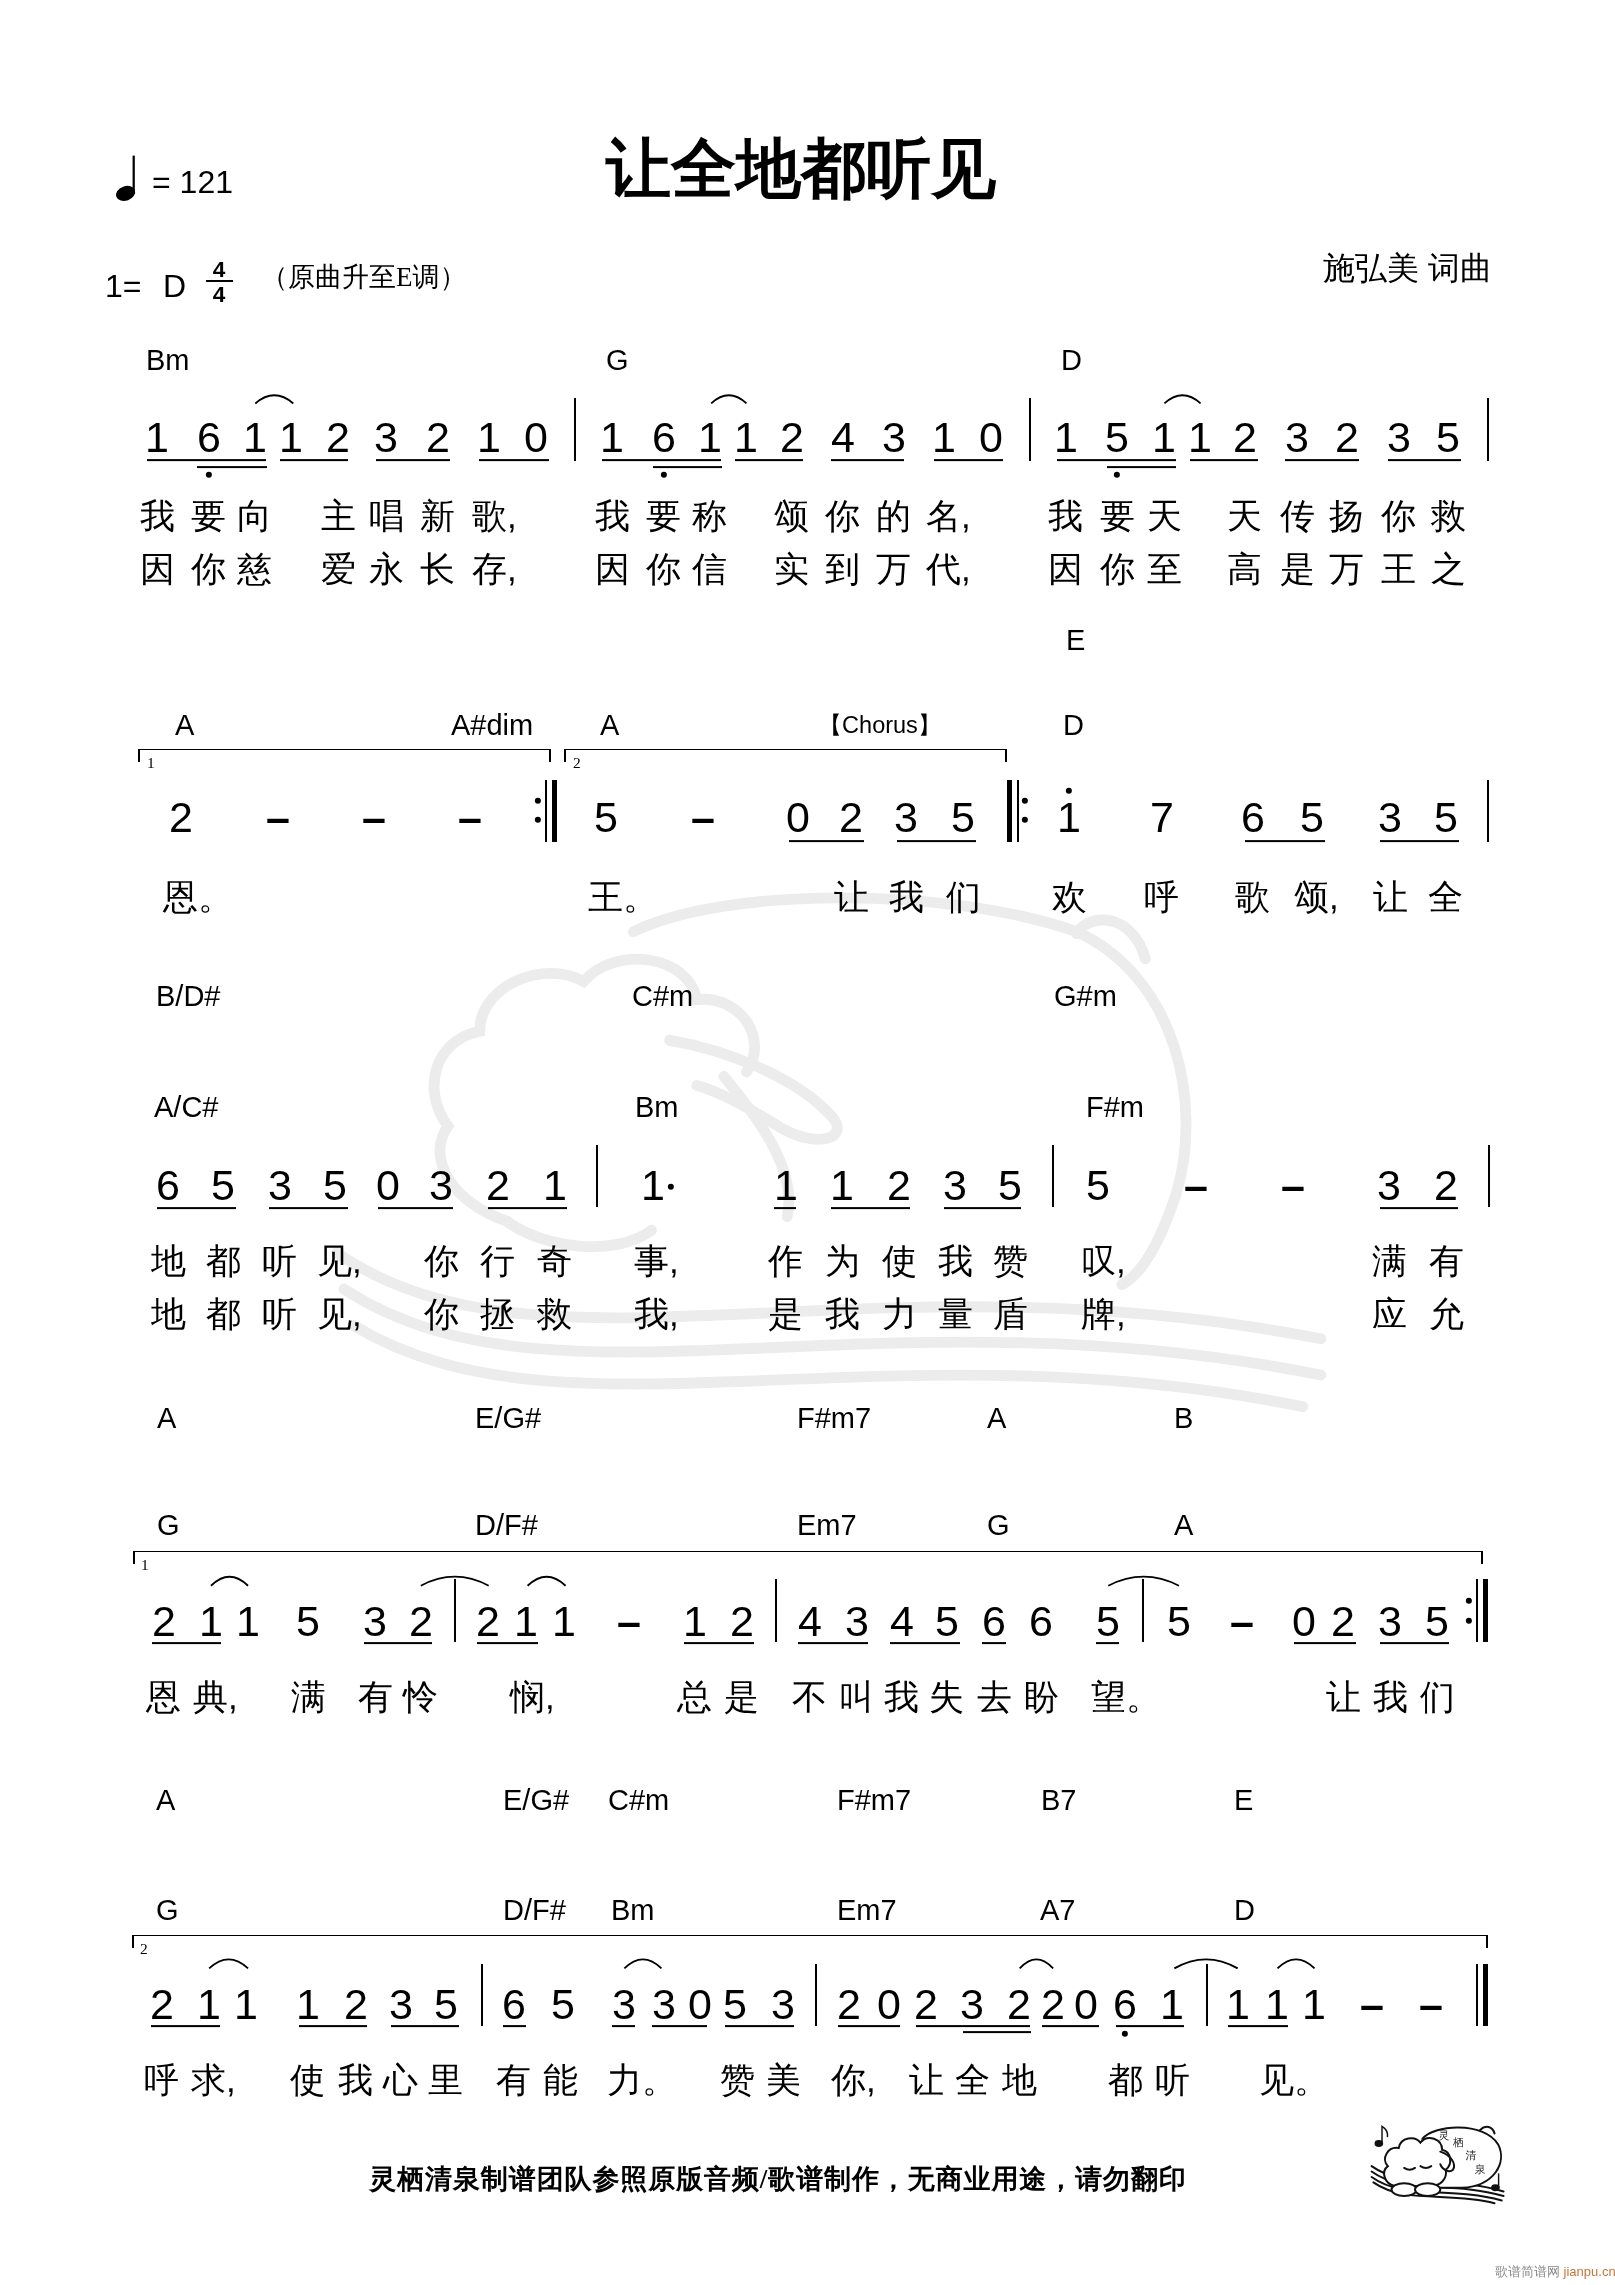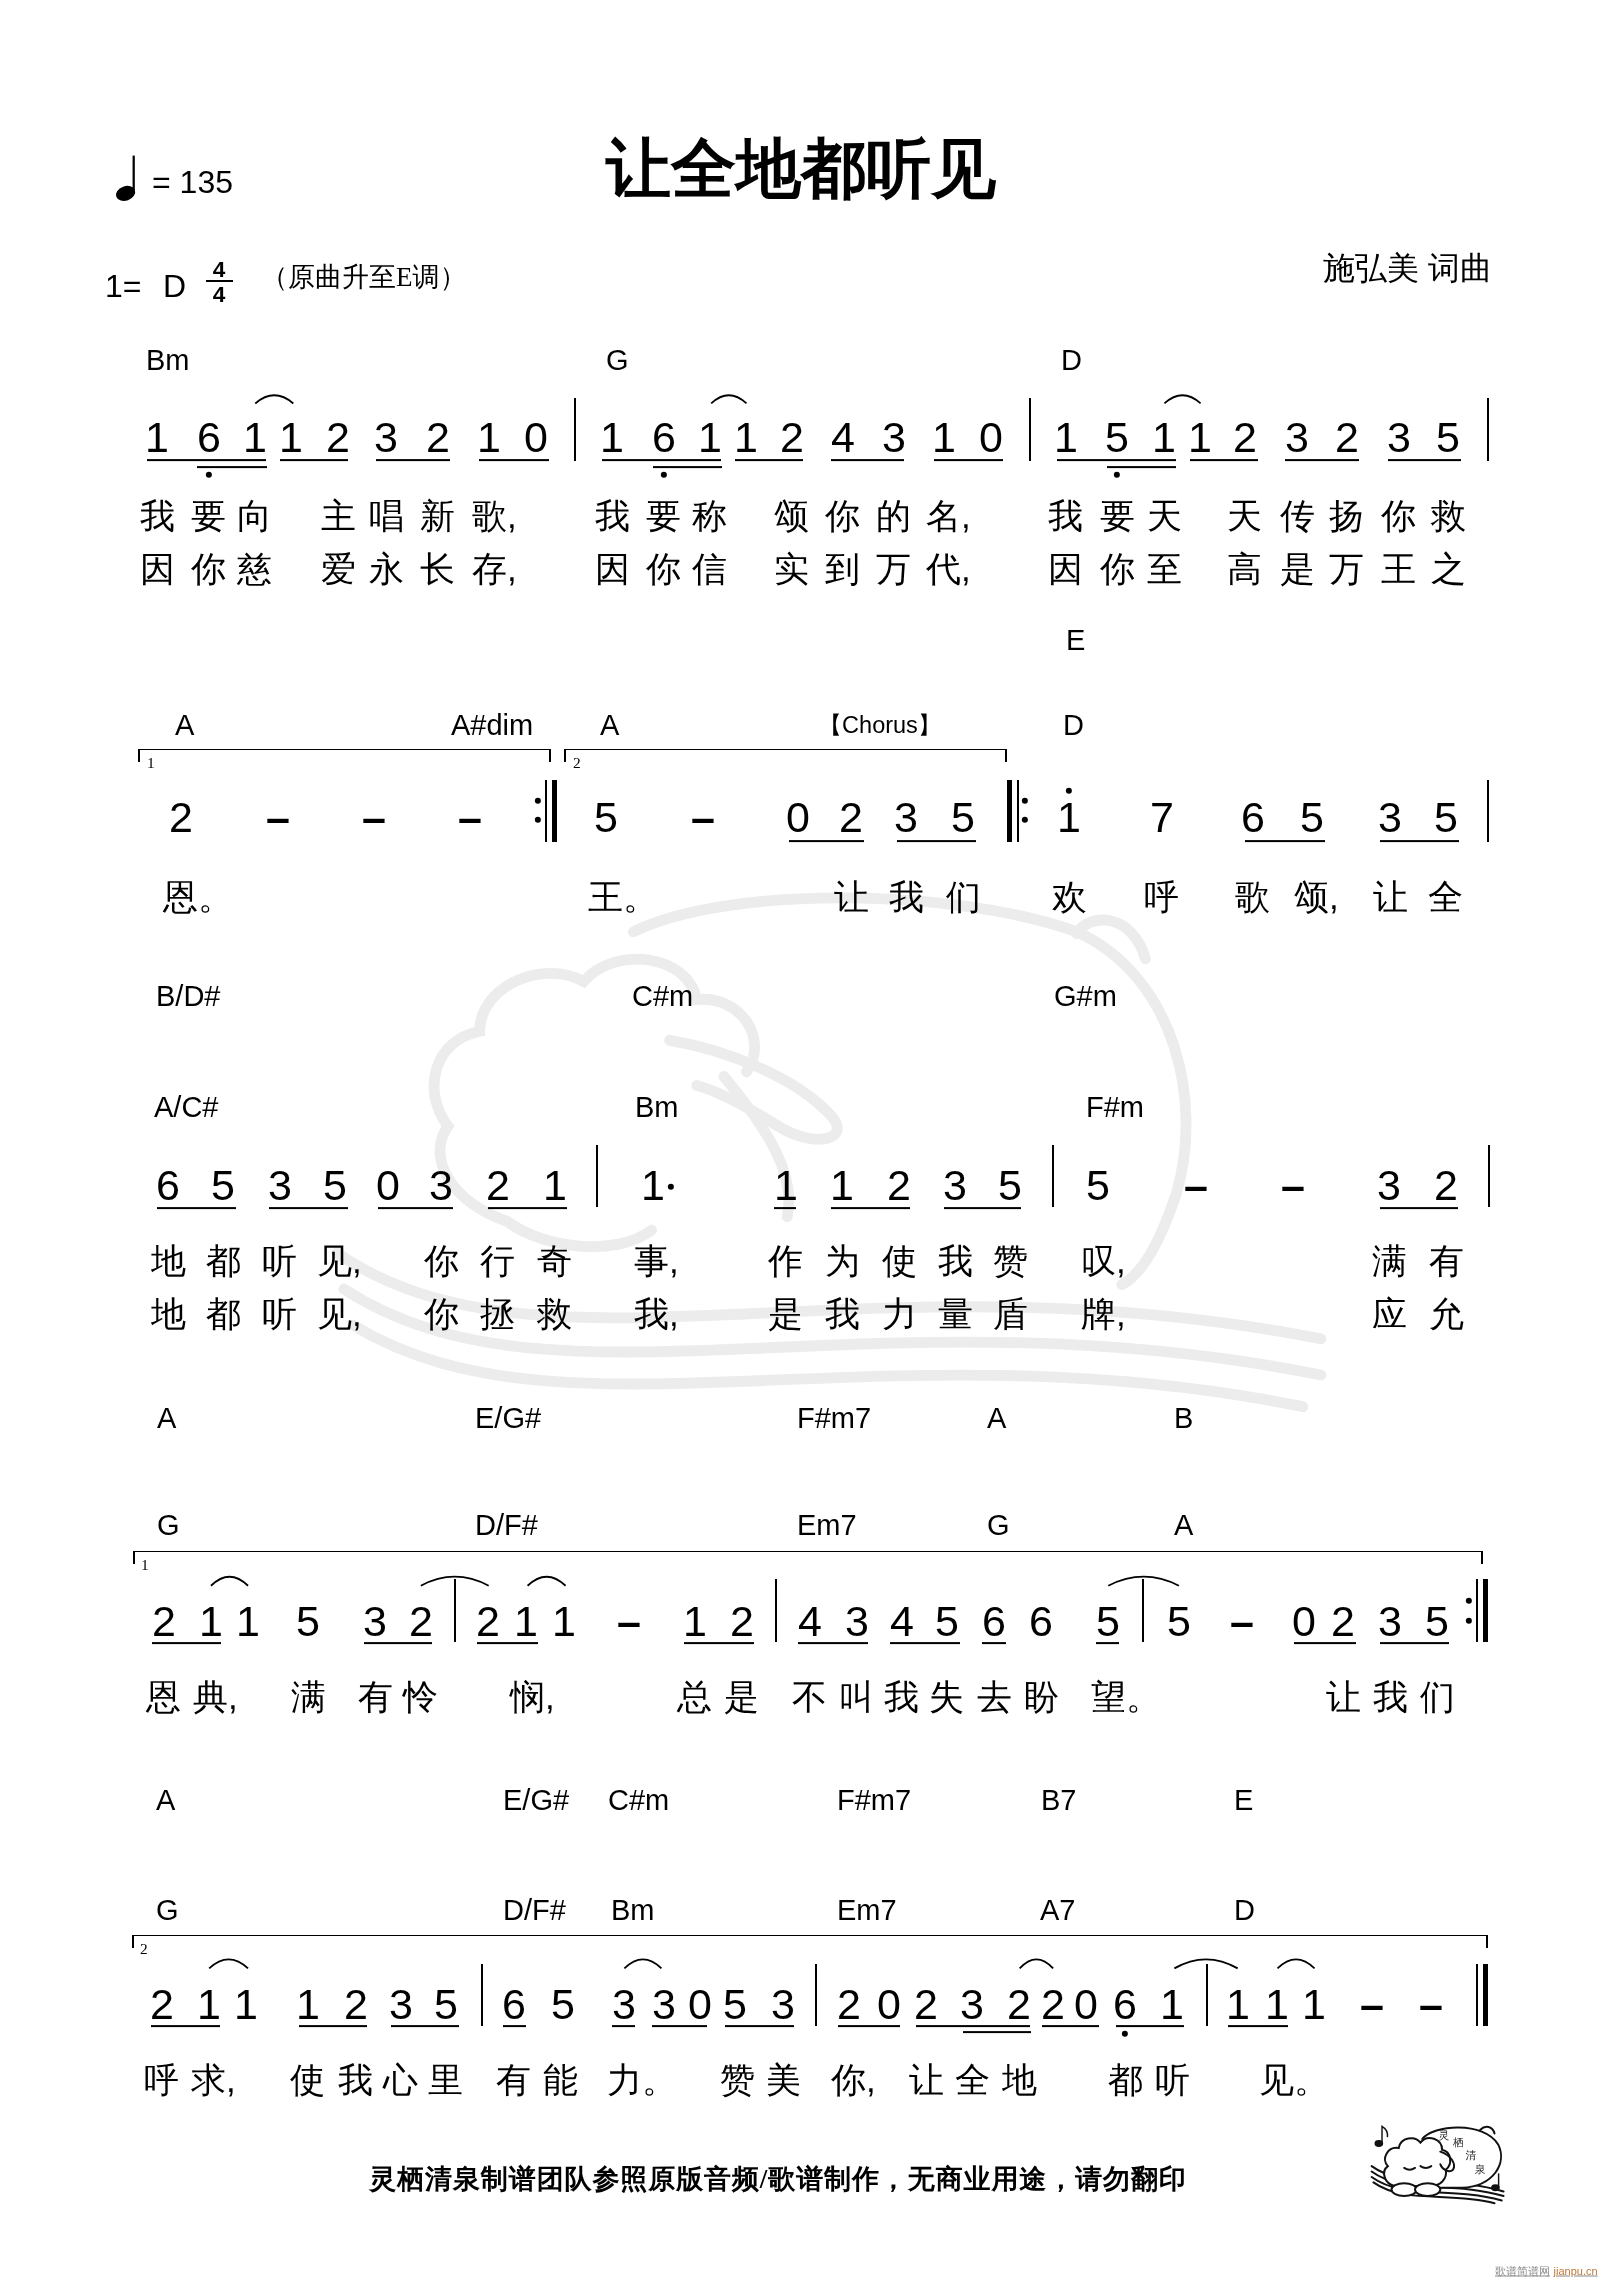--- a/index.html
+++ b/index.html
@@ -20,21 +20,21 @@
 .note{font-size:43px;transform:translate(-50%,-50%);}
 .note.dash{font-weight:bold;}
 .lyric{font-size:35px;transform:translateY(-50%);}
 .ul{height:1.8px;background:#000;transform:translateY(-0.9px);}
 .bar{background:#000;}
 .dot{width:6.3px;height:6.3px;border-radius:50%;background:#000;transform:translate(-50%,-50%);}
 .volta{height:0;border-top:1.8px solid #000;}
 .tick{width:1.8px;height:12.7px;background:#000;}
 .volta-label{font-size:15.4px;font-family:"Liberation Serif","DejaVu Serif",serif;transform:translateY(-50%);}
 .footer-note{font-size:27px;font-weight:bold;font-family:"Liberation Serif","DejaVu Serif",serif;transform:translate(-50%,-50%);letter-spacing:0.9px;}
-.site{font-size:11px;transform:translateY(-50%);color:#8a8a8a;text-decoration:underline;}
+.site{font-size:13px;transform:translateY(-50%);color:#8a8a8a;}
 .site-domain{color:#c0773a;margin-left:3.6px;}
 </style>
 </head>
 <body>
 
 <div id="page">
 
   <svg class="svg-layer" width="1616" height="2285" viewBox="0 0 1786 2526">
     <g fill="none" stroke="#ececec" stroke-width="12" stroke-linecap="round">
       <path d="M 700 1030 C 800 980 1050 980 1190 1030 C 1300 1080 1330 1220 1300 1320 C 1280 1380 1260 1410 1240 1420"></path>
@@ -46,21 +46,21 @@
       <path d="M 372 1385 C 600 1540 950 1380 1460 1480"></path>
       <path d="M 380 1425 C 610 1575 960 1420 1460 1520"></path>
       <path d="M 390 1465 C 620 1605 970 1460 1440 1555"></path>
     </g>
   </svg>
 
   <svg class="abs" style="left:110px;top:152px;" width="33" height="54" viewBox="0 0 36 60">
     <line x1="26" y1="4" x2="26" y2="46" stroke="#000" stroke-width="2.5"></line>
     <ellipse cx="17" cy="46" rx="11" ry="8" transform="rotate(-20 17 46)" fill="#000"></ellipse>
   </svg>
-  <div class="abs tempo-text" style="left:152px;top:182px;">= 135</div>
+  <div class="abs tempo-text" style="left:152px;top:182px;">= 121</div>
 
   <div class="abs title" style="left:801px;top:168px;">让全地都听见</div>
   <div class="abs credit" style="left:1323px;top:268px;">施弘美 词曲</div>
 
   <div class="abs key" style="left:105px;top:286px;">1=</div>
   <div class="abs key" style="left:163px;top:286px;">D</div>
   <div class="abs frac" style="left:219px;top:270px;">4</div>
   <div class="abs frac-line" style="left:206px;top:280px;width:27px;"></div>
   <div class="abs frac" style="left:219px;top:295px;">4</div>
   <div class="abs keynote" style="left:261px;top:277px;">（原曲升至E调）</div>

